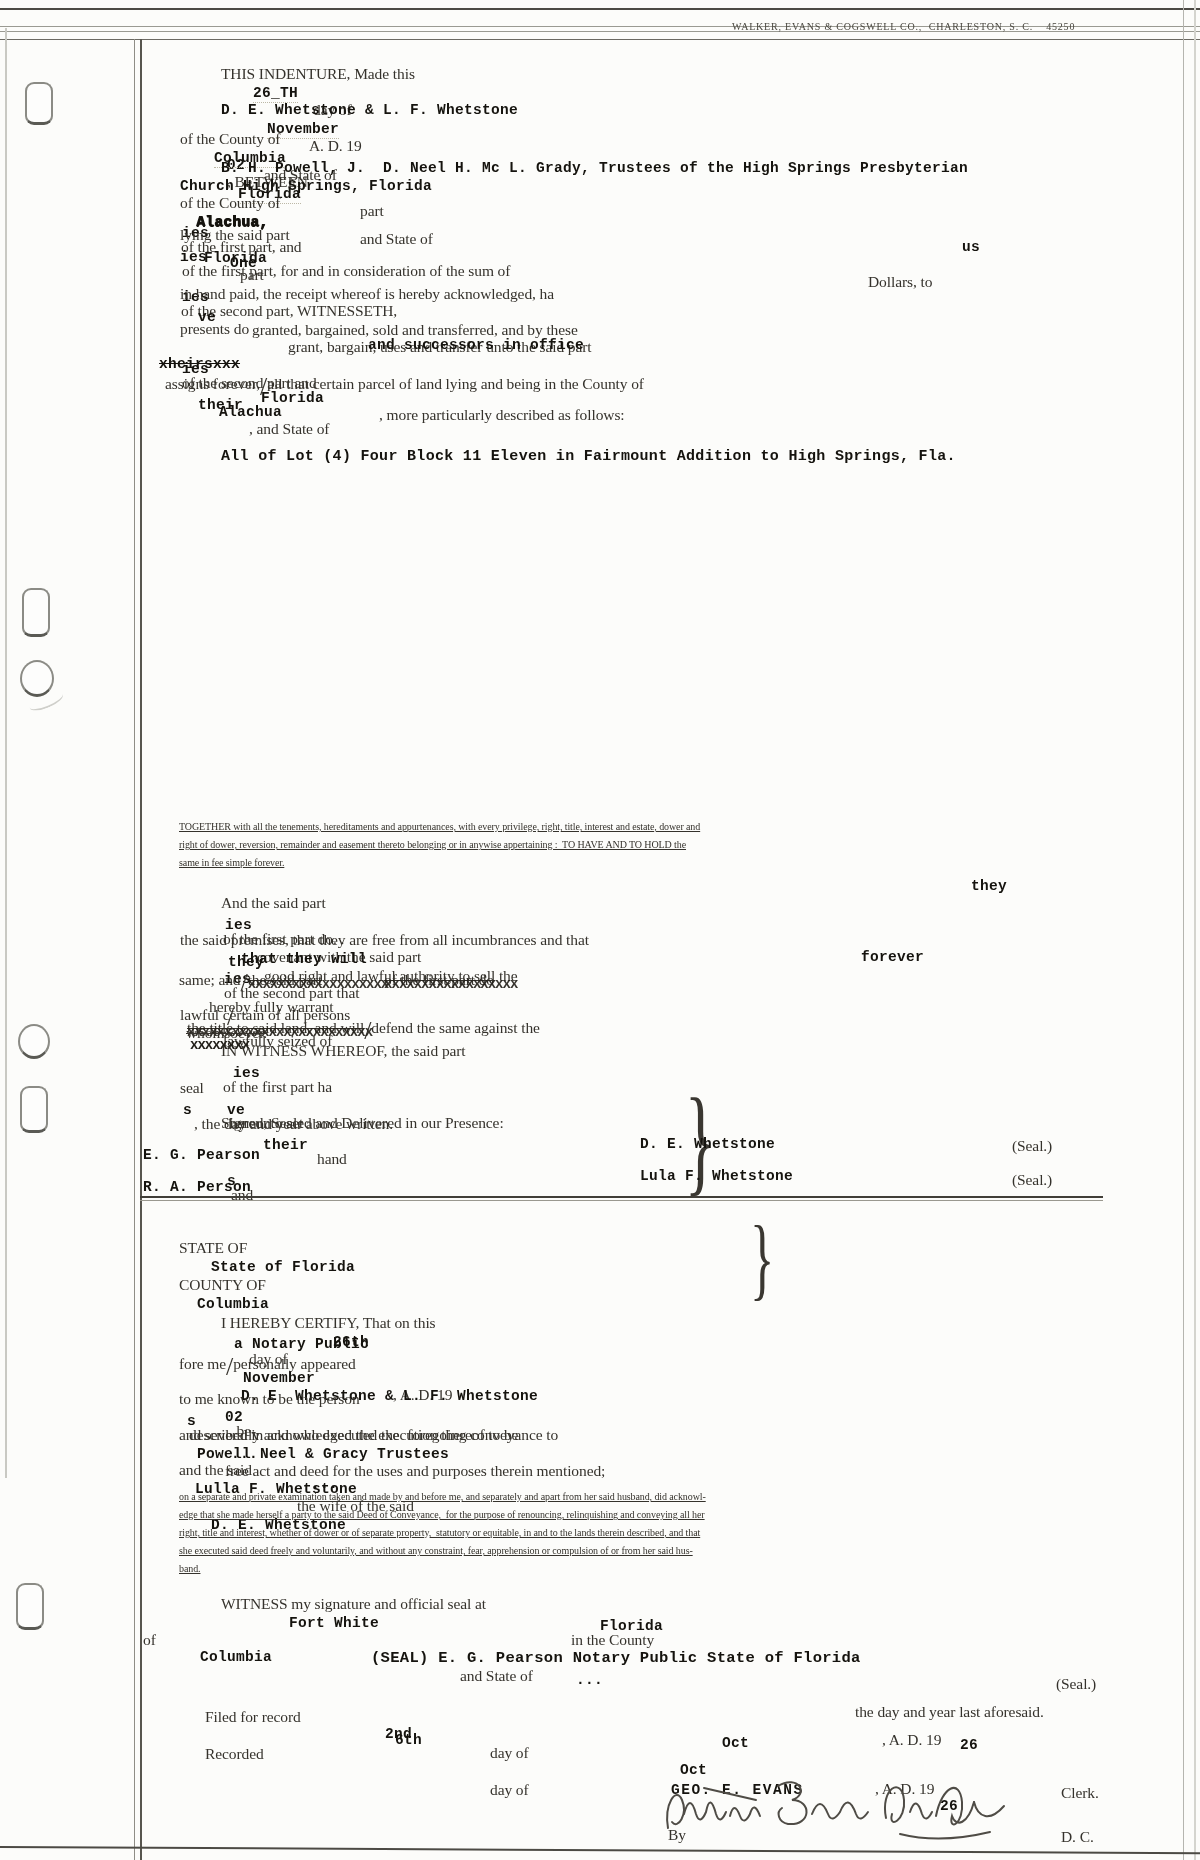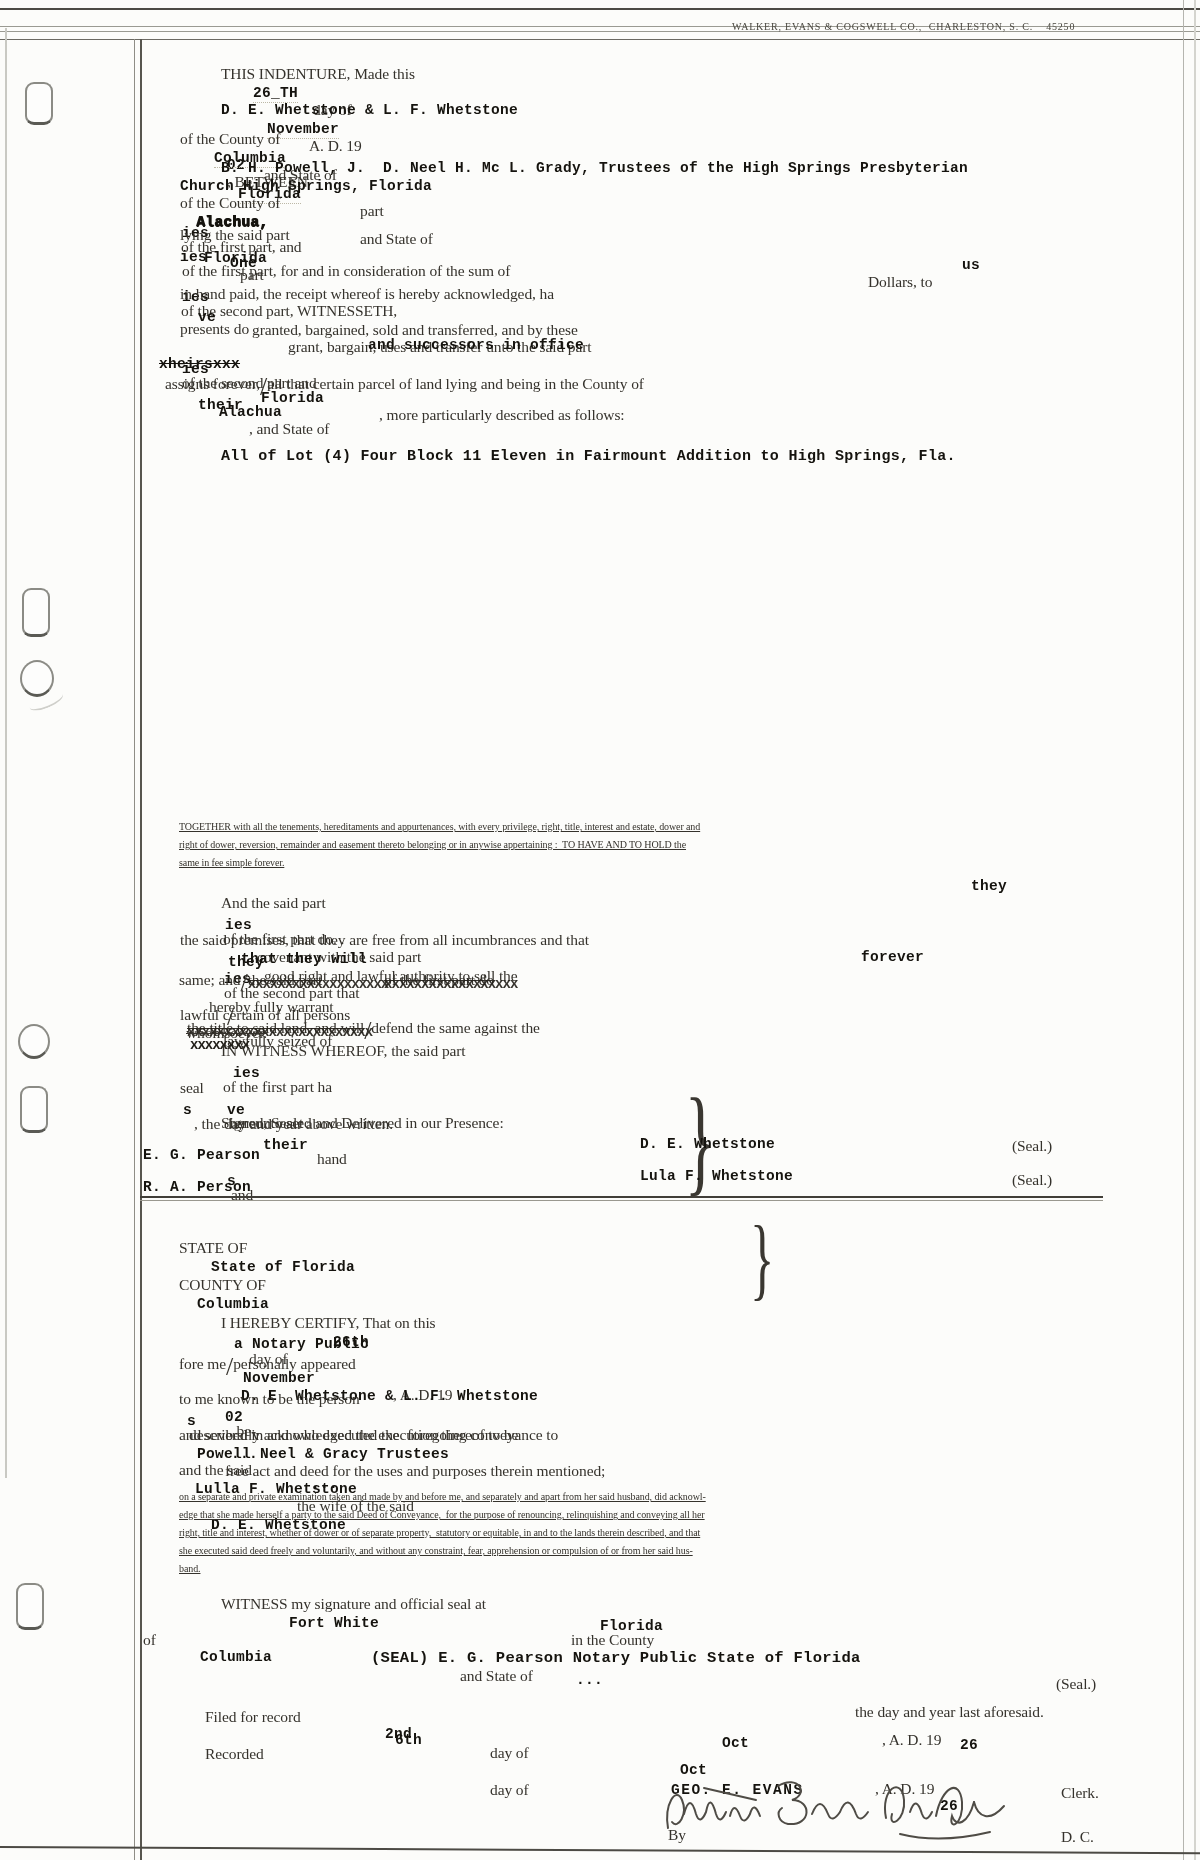--- a/index.html
+++ b/index.html
@@ -102,21 +102,21 @@
 
   <div class="line" style="left:164px;top:208px;">
     <span class="printed">lying the said part</span>
     <span class="typed t-low2">ies</span>
     <span class="printed" style="margin-left:2px;">of the first part, for and in consideration of the sum of</span>
   </div>
 
   <div class="line" style="left:0;top:237px;width:1200px;">
     <span class="typed" style="position:absolute;left:230px;">One</span>
     <span class="printed" style="position:absolute;left:868px;">Dollars, to</span>
-    <span class="typed" style="position:absolute;left:962px;top:20px;">us</span>
+    <span class="typed" style="position:absolute;left:962px;top:2px;">us</span>
   </div>
 
   <div class="line" style="left:164px;top:267px;">
     <span class="printed">in hand paid, the receipt whereof is hereby acknowledged, ha</span>
     <span class="typed t-low" style="margin-left:18px;">ve</span>
     <span class="printed" style="margin-left:72px;">granted, bargained, sold and transferred, and by these</span>
   </div>
 
   <div class="line" style="left:164px;top:302px;">
     <span class="printed">presents do</span>

